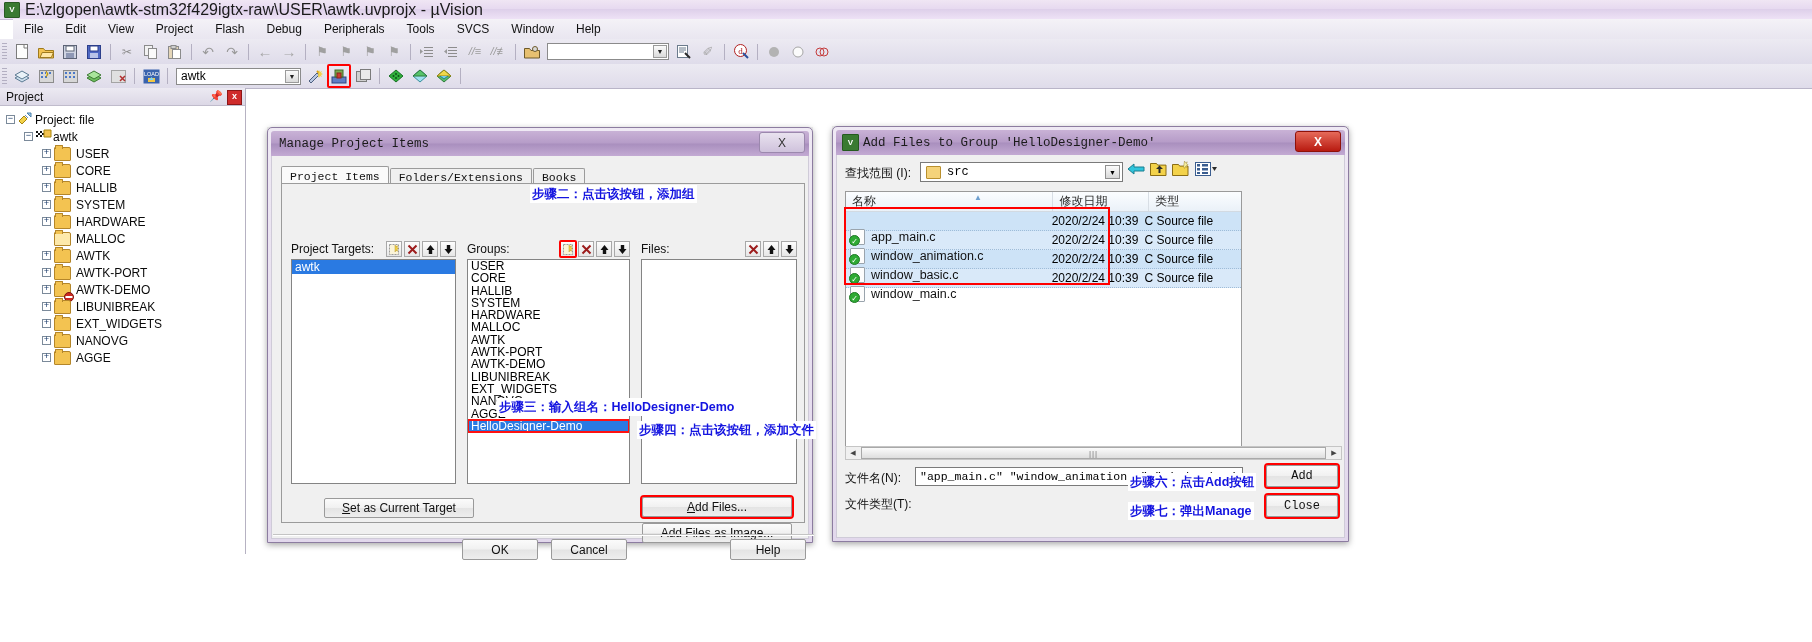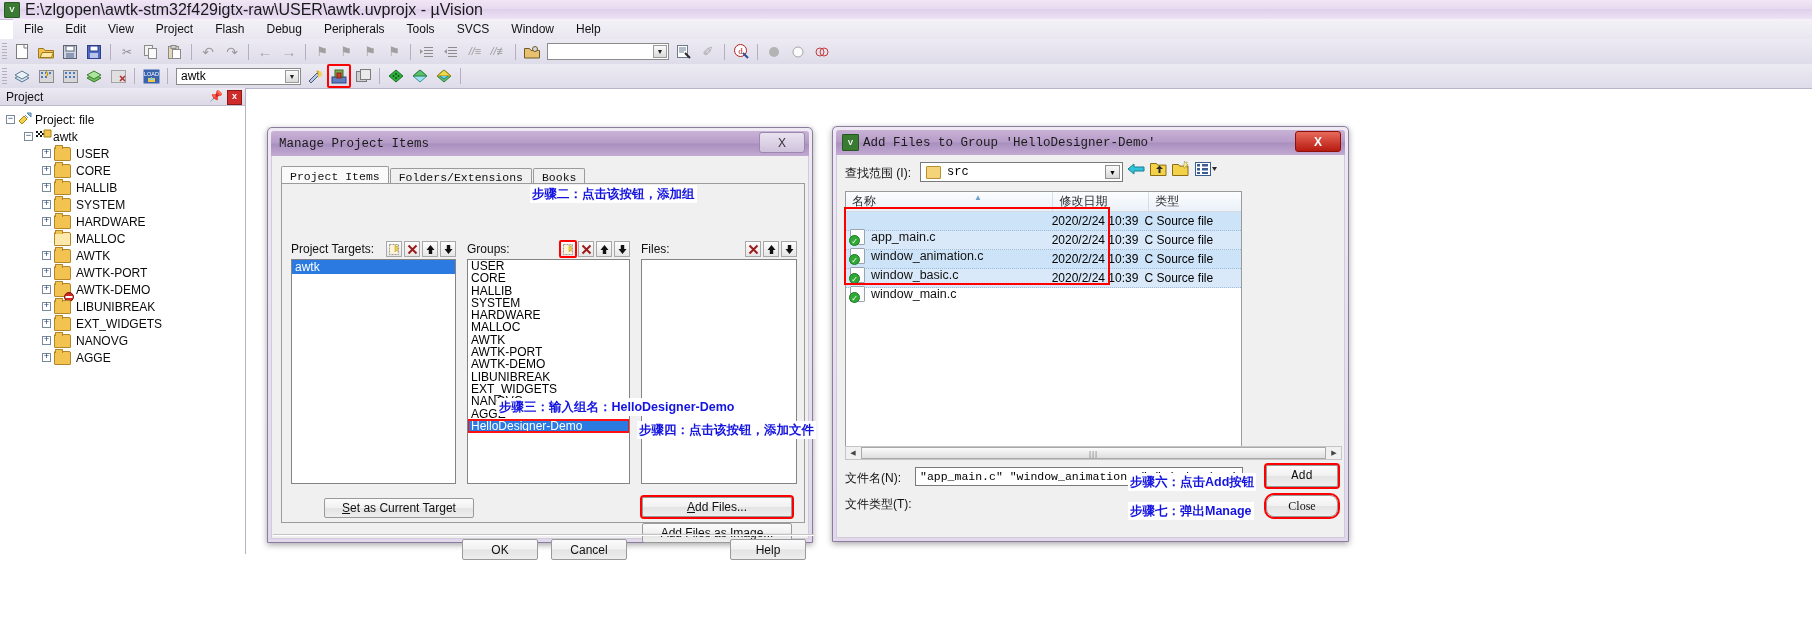--- a/index.html
+++ b/index.html
@@ -869,21 +869,21 @@
         </div>
         <div class="af-input" style="position:absolute;left:78px;top:312px;width:328px;">
           <span>"app_main.c" "window_animation.c" "window_basic.c" "window_main.c"</span>
         </div>
 
         <div class="af-row" style="left:8px;top:341px;">
           <span class="af-label">文件类型(T):</span>
         </div>
 
         <div class="btn boxed-red" style="position:absolute;left:429px;top:310px;width:72px;height:22px;font-family:'Liberation Mono',monospace;">Add</div>
-        <div class="btn boxed-red" style="position:absolute;left:429px;top:340px;width:72px;height:22px;font-family:Liberation Serif, serif;border-radius:8px;">Close</div>
+        <div class="btn boxed-red" style="position:absolute;left:429px;top:340px;width:72px;height:22px;font-family:Liberation Mono, monospace;">Close</div>
       </div>
     </div>
   </div>
 
   <div class="note" style="left:1128px;top:473px;">步骤六：点击Add按钮</div>
   <div class="note" style="left:1128px;top:502px;">步骤七：弹出Manage</div>
 
 </div>
 
 </body></html>

